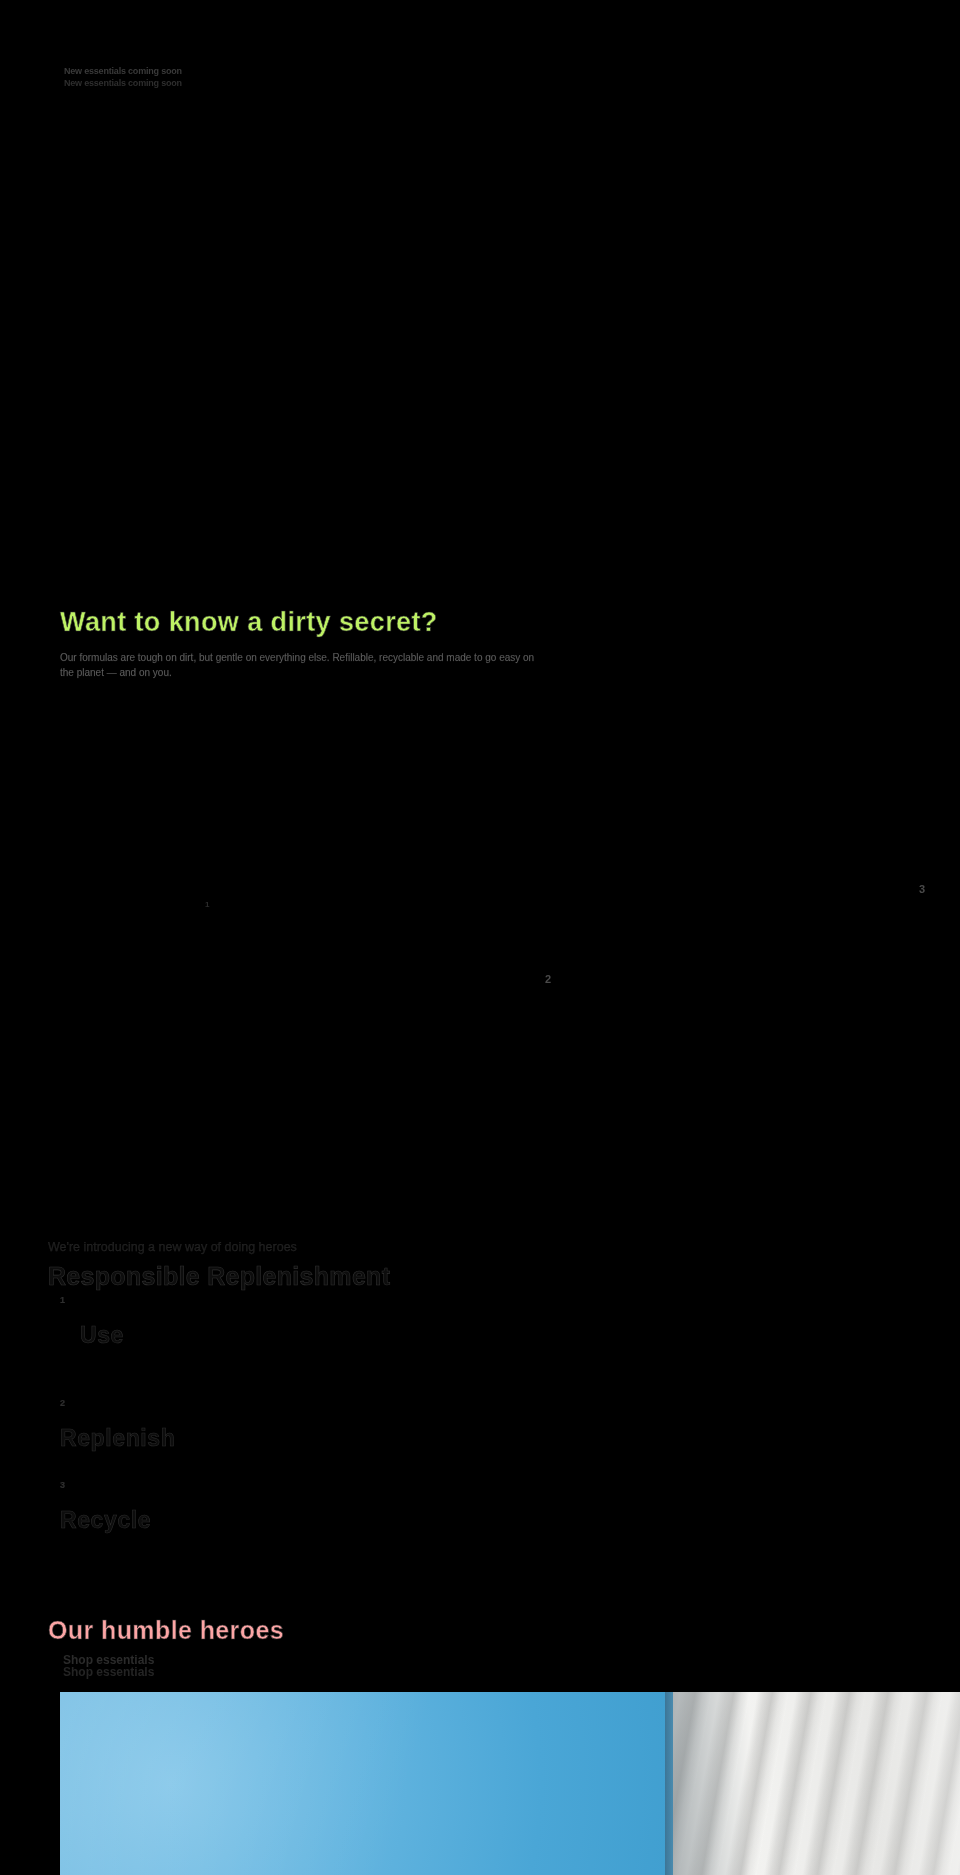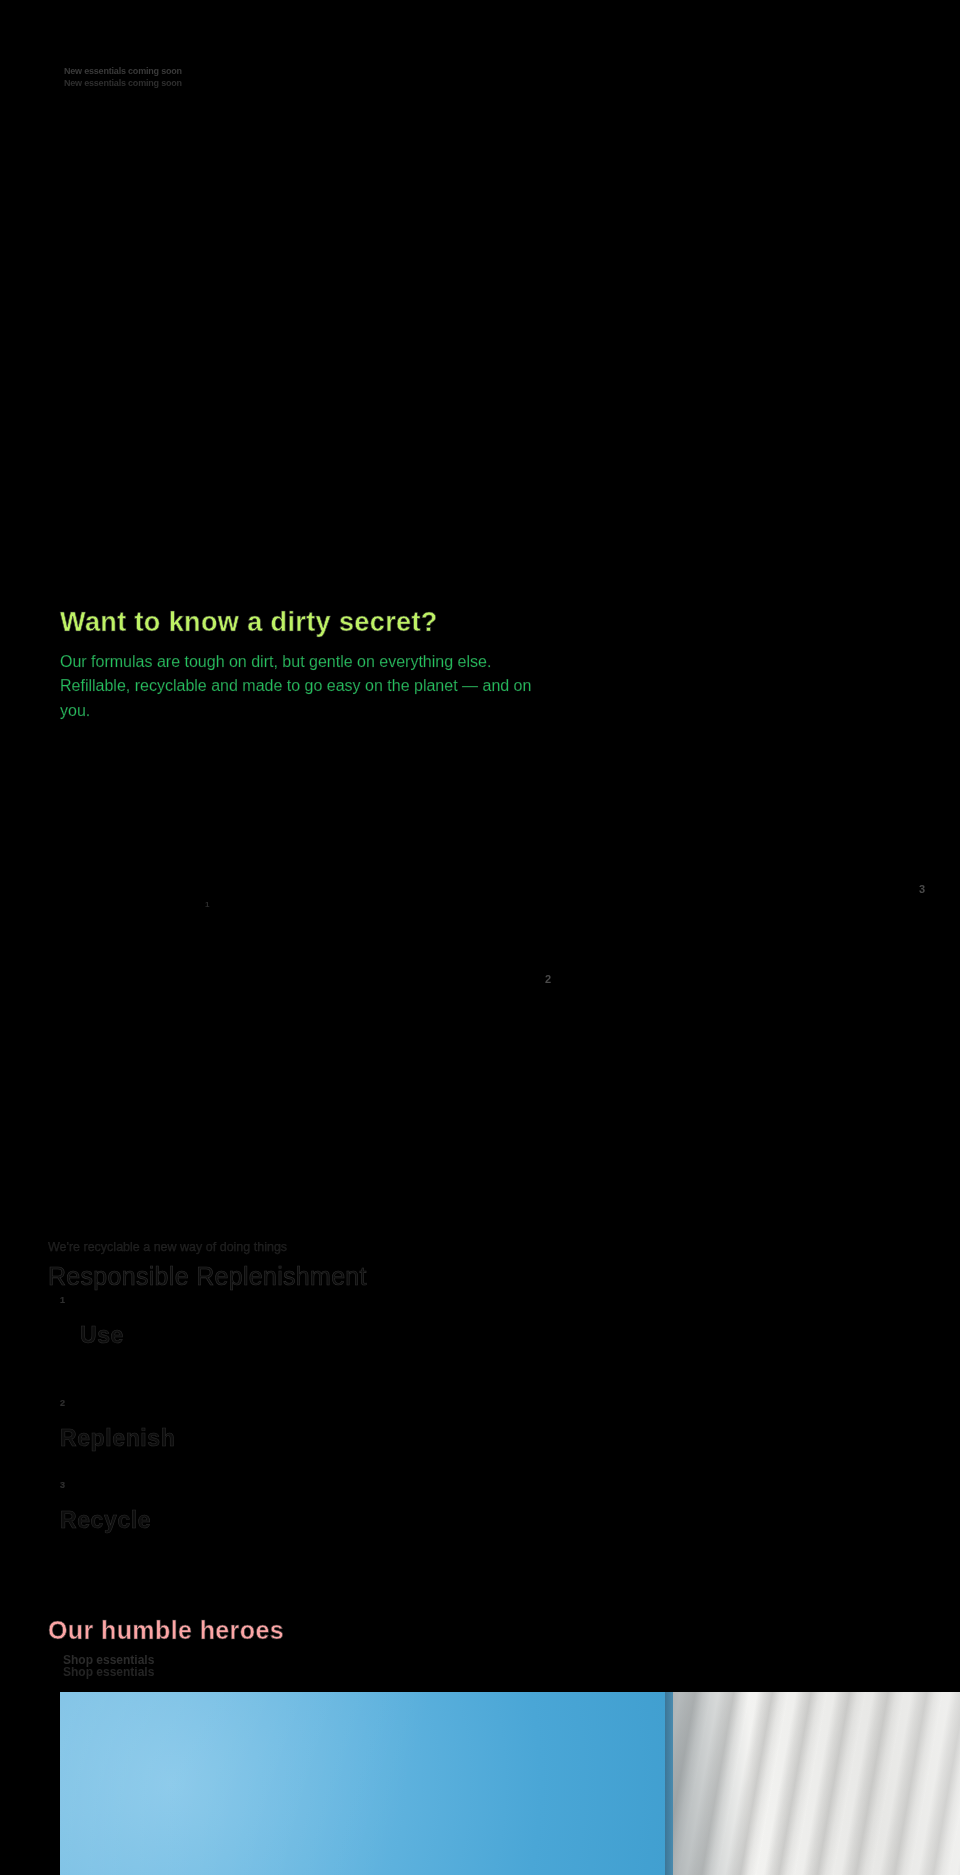--- a/index.html
+++ b/index.html
@@ -46,23 +46,23 @@
   .secret-title {
     font-size: 27px;
     font-weight: 700;
     letter-spacing: 0.4px;
     color: #bef264;
     -webkit-text-stroke: 0.6px #2f2f2f;
     line-height: 1.1;
   }
   .secret-body {
     margin-top: 10px;
-    font-size: 16px;
+    font-size: 10px;
     line-height: 1.55;
-    color: #22c55e;
+    color: #737373;
     -webkit-text-stroke: 0.25px #262626;
     width: 490px;
   }
 
   
   .ghost-num {
     position: absolute;
     color: #4a4a4a;
     font-size: 11px;
     font-weight: 700;
@@ -79,21 +79,21 @@
     font-size: 12.5px;
     color: #1c1c1c;
     -webkit-text-stroke: 0.25px #2a2a2a;
     white-space: nowrap;
   }
   .rr-title {
     position: absolute;
     top: 1214px;
     left: 0;
     font-size: 25px;
-    font-weight: 400;
+    font-weight: 700;
     letter-spacing: 0.3px;
     color: #0d0d0d;
     -webkit-text-stroke: 0.6px #303030;
     white-space: nowrap;
   }
 
   .step {
     position: absolute;
     left: 0;
   }
@@ -203,21 +203,21 @@
 
   <div class="secret-block">
     <h2 class="secret-title">Want to know a dirty secret?</h2>
     <p class="secret-body">Our formulas are tough on dirt, but gentle on everything else. Refillable, recyclable and made to go easy on the planet — and on you.</p>
   </div>
 
   <div class="ghost-num n1">1</div>
   <div class="ghost-num n2">2</div>
   <div class="ghost-num n3">3</div>
 
-  <div class="rr-kicker">We're recyclable a new way of doing things</div>
+  <div class="rr-kicker">We're introducing a new way of doing heroes</div>
   <h2 class="rr-title">Responsible Replenishment</h2>
 
   <div class="step s1">
     <div class="step-num">1</div>
     <div class="step-label">Use</div>
   </div>
   <div class="step s2">
     <div class="step-num">2</div>
     <div class="step-label">Replenish</div>
   </div>

